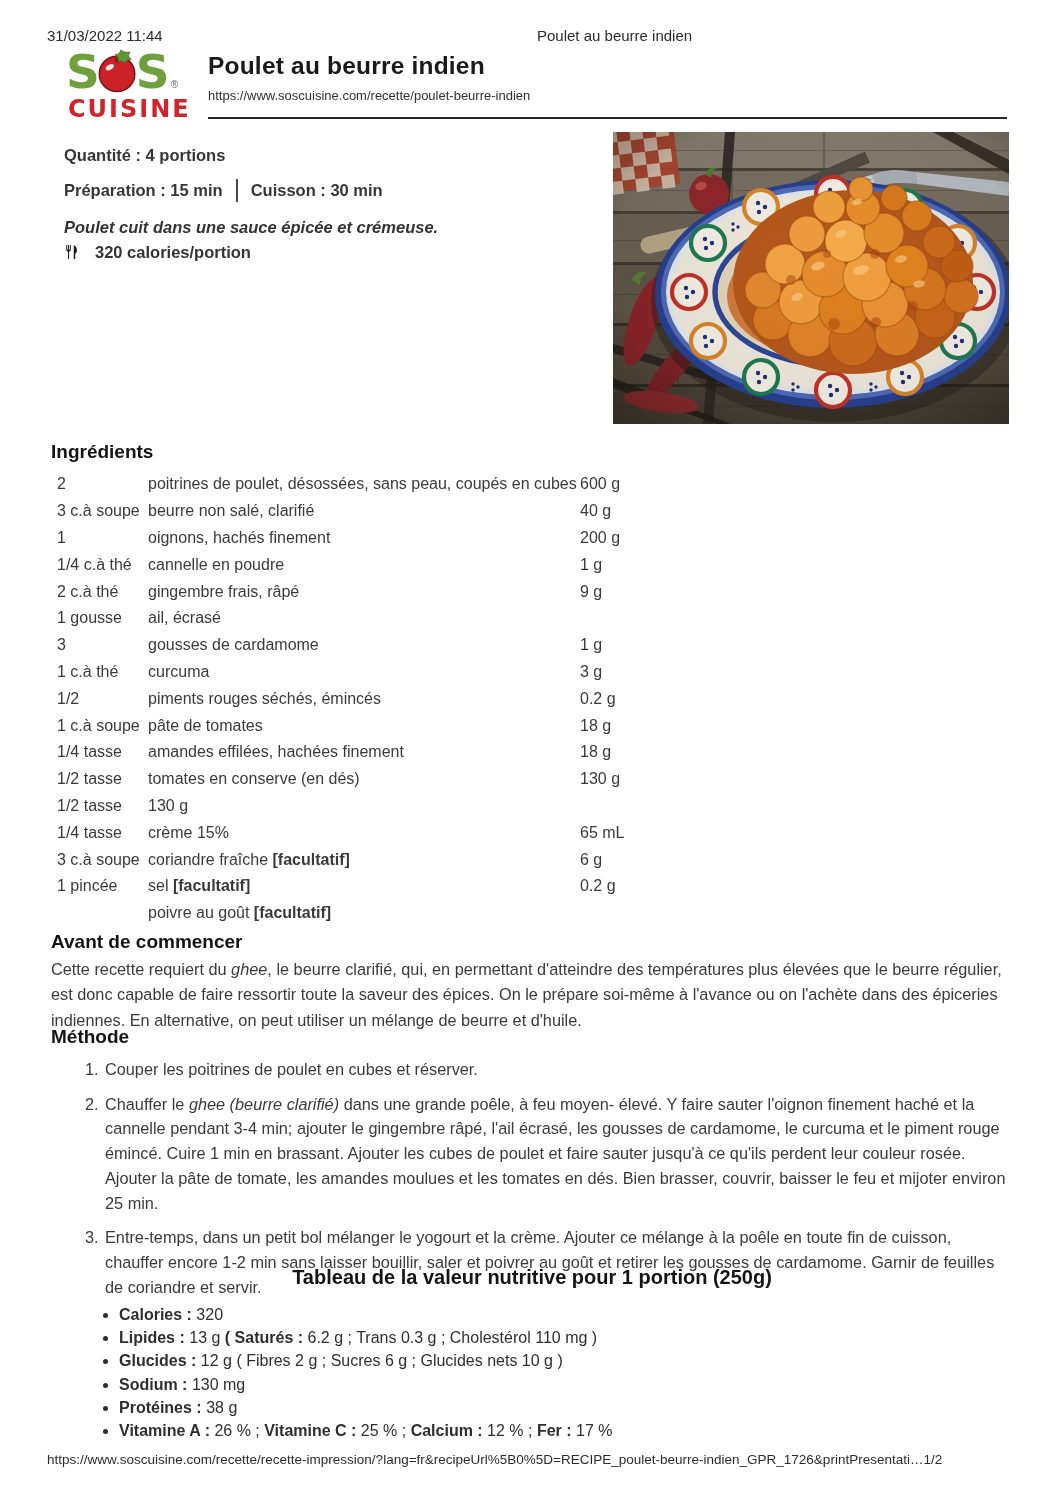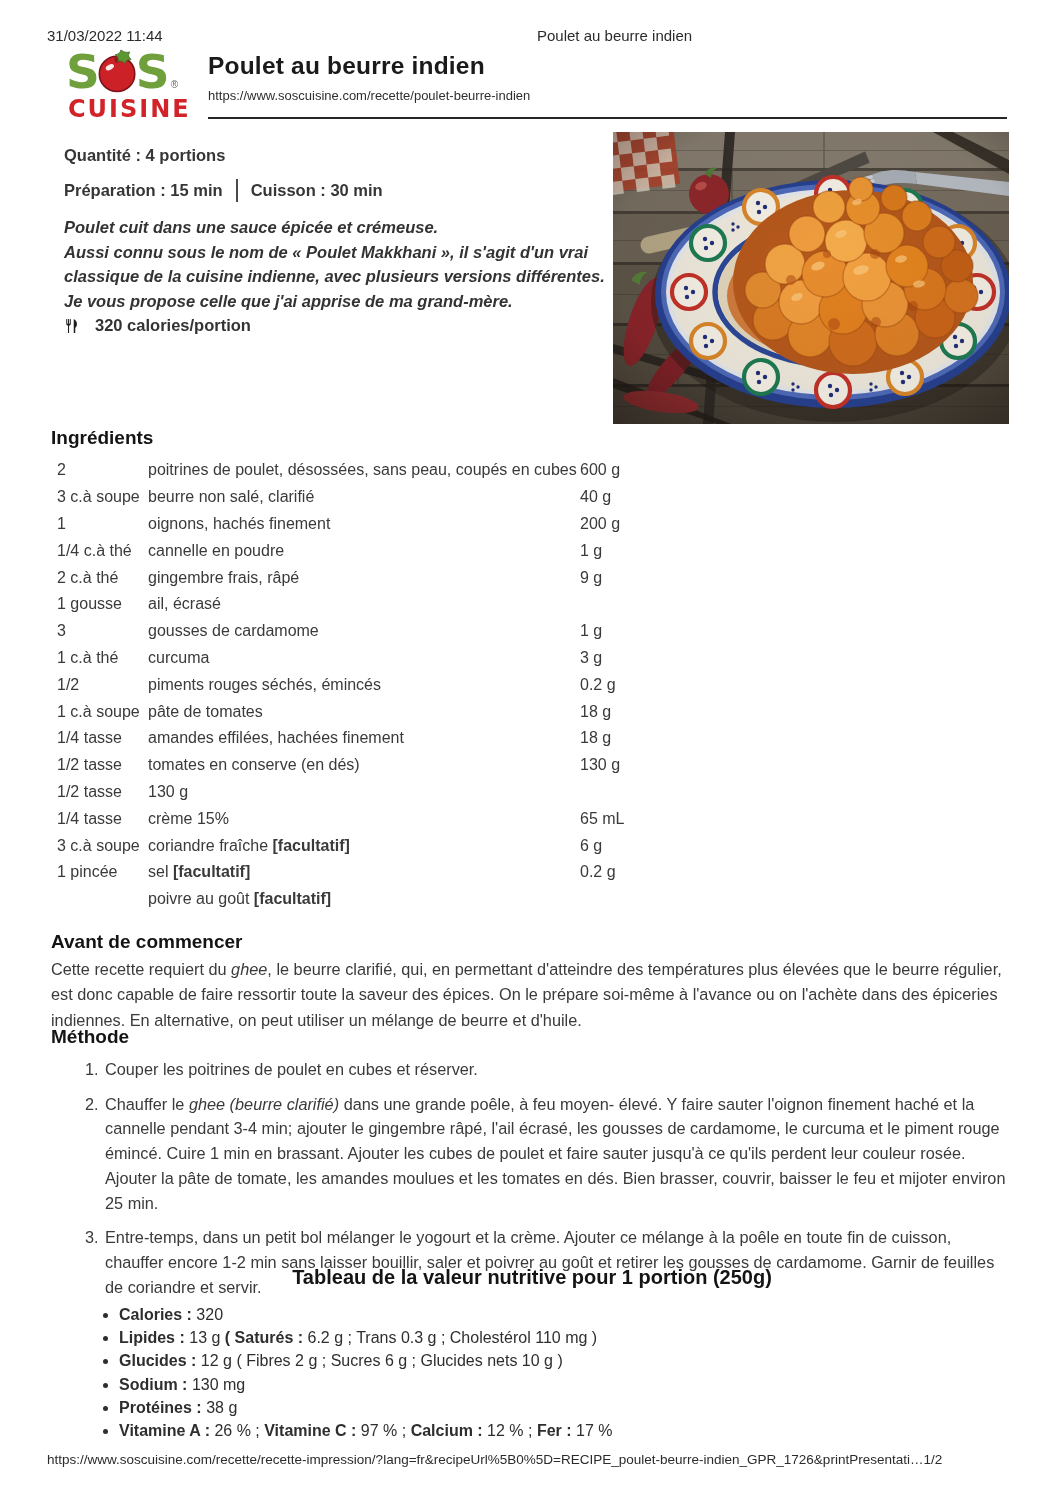--- a/index.html
+++ b/index.html
@@ -36,21 +36,21 @@
   .calories-line { display:flex; align-items:center; gap:16px; color:#333; }
   .calories-line svg { flex:0 0 auto; }
 
   
   .recipe-photo { position:absolute; left:613px; top:132px; width:396px; height:292px; }
 
   
   .sec-h { font-size:19px; font-weight:700; color:#141414; }
 
   
-  .ingredients { position:absolute; left:51px; top:427px; width:960px; }
+  .ingredients { position:absolute; left:51px; top:441px; width:960px; }
   .ing-table { margin-top:8px; margin-left:6px; }
   .ing-row { display:grid; grid-template-columns:91px 432px 1fr; align-items:center; height:26.8px; font-size:16px; color:#3a3a3a; white-space:nowrap; }
 
   
   .before { position:absolute; left:51px; top:931px; width:962px; }
   .before p { margin-top:4px; font-size:16.3px; line-height:25.3px; color:#3a3a3a; }
 
   
   .method { position:absolute; left:51px; top:1026px; width:962px; }
   .method ol { margin-top:9px; padding-left:52px; }
@@ -94,21 +94,20 @@
   </div>
   <div class="header-divider"></div>
 
   <div class="recipe-info">
     <div class="quantity-line">Quantité : 4 portions</div>
     <div class="time-line">
       <span>Préparation : 15 min</span><span class="time-sep"></span><span>Cuisson : 30 min</span>
     </div>
     <div class="description">
       <div>Poulet cuit dans une sauce épicée et crémeuse.</div>
-      <div>Aussi connu sous le nom de « Poulet Makkhani », il s'agit d'un vrai classique de la cuisine indienne, avec plusieurs versions différentes. Je vous propose celle que j'ai apprise de ma grand-mère.</div>
     </div>
     <div class="calories-line">
       <svg width="15" height="16" viewBox="0 0 16 16" aria-hidden="true">
         <g fill="#1d1d1d">
           <rect x="2.4" y="0.6" width="1.05" height="5"></rect>
           <rect x="4.3" y="0.6" width="1.05" height="5"></rect>
           <rect x="6.2" y="0.6" width="1.05" height="5"></rect>
           <path d="M2.4 5.2h4.85c0 1.15-.75 2.1-1.85 2.35V15.4H4.25V7.55C3.15 7.3 2.4 6.35 2.4 5.2z"></path>
           <path d="M10.4.6c2.1 1 3.4 3.1 3.4 5.4 0 1.55-.65 2.95-1.8 3.9v5.5h-1.6V.6z"></path>
         </g>
@@ -495,21 +494,21 @@
         <li><span class="b">Calories :</span><span>  320</span></li>
 
         <li><span class="b">Lipides :</span><span>  13 g  </span><span class="b">( Saturés :</span><span>  6.2 g ; Trans 0.3 g ; Cholestérol 110 mg )</span></li>
 
         <li><span class="b">Glucides :</span><span>  12 g ( Fibres 2 g ; Sucres 6 g ; Glucides nets 10 g )</span></li>
 
         <li><span class="b">Sodium :</span><span>  130 mg</span></li>
 
         <li><span class="b">Protéines :</span><span>  38 g</span></li>
 
-        <li><span class="b">Vitamine A :</span><span>  26 % ;  </span><span class="b">Vitamine C :</span><span>  97 % ;  </span><span class="b">Calcium :</span><span>  12 % ;  </span><span class="b">Fer :</span><span>  17 %</span></li>
+        <li><span class="b">Vitamine A :</span><span>  26 % ;  </span><span class="b">Vitamine C :</span><span>  25 % ;  </span><span class="b">Calcium :</span><span>  12 % ;  </span><span class="b">Fer :</span><span>  17 %</span></li>
       </ul>
   </div>
 
   <div class="page-footer">
     <span>https://www.soscuisine.com/recette/recette-impression/?lang=fr&amp;recipeUrl%5B0%5D=RECIPE_poulet-beurre-indien_GPR_1726&amp;printPresentati…</span>
     <span>1/2</span>
   </div>
 
 </div>
 

